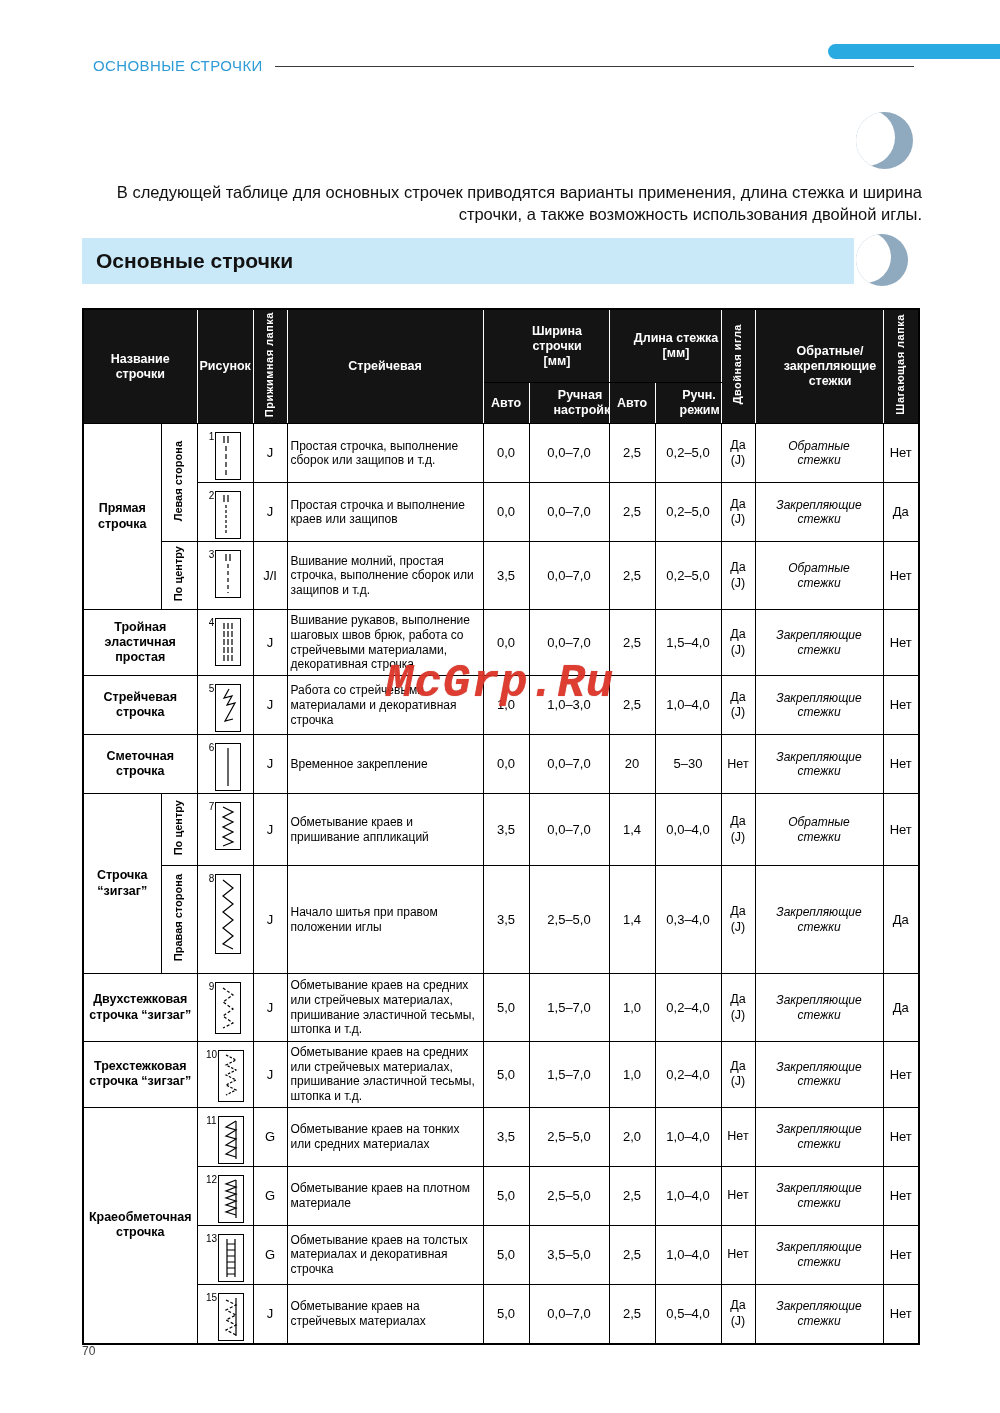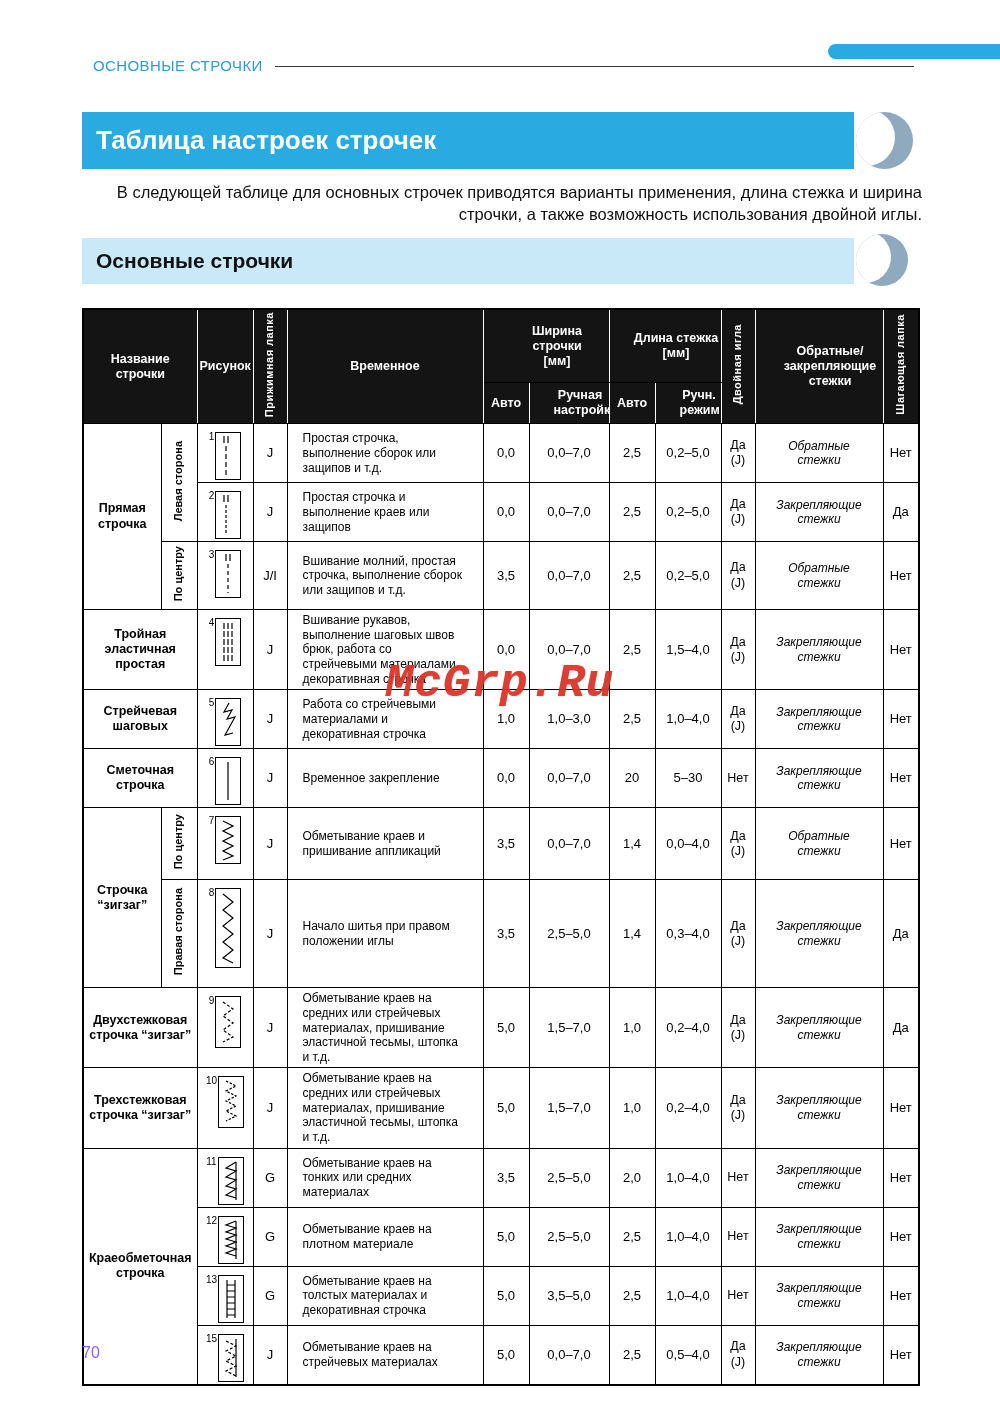--- a/index.html
+++ b/index.html
@@ -31,21 +31,21 @@
 
   .tblwrap { position:absolute; top:308px; left:82px; }
   table { border-collapse:collapse; table-layout:fixed; width:836px; border:2px solid #000; }
   th, td { border:1px solid #000; overflow:hidden; }
   thead th { background:var(--header-bg,#141414); color:#fff; font-weight:bold; font-size:12.5px;
              border:1px solid #fdfdfd; border-bottom-color:#000; text-align:center;
              white-space:pre-line; padding:2px; line-height:1.2; }
   thead tr.h1 { height:72px; }
   thead tr.h2 { height:40px; }
   td { font-size:13px; text-align:center; vertical-align:middle; padding:2px 3px; line-height:1.22; background:#fff; }
-  td.app { text-align:left; font-size:12px; padding:3px 15px; }
+  td.app { text-align:left; font-size:12px; padding:3px 3px; }
   td.group { font-weight:bold; font-size:12.5px; padding:2px; }
   td.pre, th.pre { white-space:pre-line;padding-left:24px; }
   td.reverse { font-size:12px; white-space:pre-line;font-style:italic; }
   td.twin { font-size:12.5px; white-space:pre-line; }
 
   .vert { writing-mode:vertical-rl; transform:rotate(180deg); display:inline-block;
           white-space:nowrap; font-weight:bold; }
   thead .vert { font-size:11px; letter-spacing:.5px; }
   td .vert { font-size:11px; }
 
@@ -53,37 +53,34 @@
   .pat-wrap { display:inline-flex; align-items:flex-start; }
   .pat-num { font-size:10px; line-height:1; margin:0 1px 0 0; font-weight:normal; }
   .pat-box { display:inline-block; border:1px solid #000; line-height:0; background:#fff; }
   .pat-box svg { display:block; }
 
   .watermark { position:absolute; top:658px; left:50%; transform:translateX(-50%);
                font-family:Liberation Mono, monospace; font-style:italic; font-weight:bold;
                font-size:46px; color:var(--watermark-red,#DD3327); z-index:6; letter-spacing:1px;
                text-shadow:0 0 1px rgba(150,20,10,.6); opacity:.95; }
 
-  .page-number { position:absolute; top:1344px; left:82px; font-size:16px; color:#8b5cf6; }
+  .page-number { position:absolute; top:1344px; left:82px; font-size:12px; color:#404040; }
 </style>
 </head>
 <body>
 
 <div class="page">
 
   <div class="top-tab"></div>
 
   <div class="kicker">
     <span class="kicker-text">ОСНОВНЫЕ СТРОЧКИ</span>
     <span class="kicker-line"></span>
   </div>
 
-  <div class="banner1">
-    <span class="t">Таблица настроек строчек</span>
-  </div>
   <div class="crescent crescent1"></div>
 
   <p class="intro">В следующей таблице для основных строчек приводятся варианты применения, длина стежка и ширина строчки, а также возможность использования двойной иглы.</p>
 
   <div class="banner2">
     <span class="t">Основные строчки</span>
   </div>
   <div class="crescent crescent2"></div>
 
   <div class="watermark">McGrp.Ru</div>
@@ -102,21 +99,21 @@
       <col style="width:66px">
           <col style="width:34px">
           <col style="width:128px">
           <col style="width:36px">
     </colgroup>
     <thead>
       <tr class="h1">
         <th rowspan="2" colspan="2">Название строчки</th>
         <th rowspan="2">Рисунок</th>
         <th rowspan="2"><span class="vert">Прижимная лапка</span></th>
-        <th rowspan="2">Временное</th>
+        <th rowspan="2">Стрейчевая</th>
         <th colspan="2" class="pre">Ширина строчки
 [мм]</th>
         <th colspan="2" class="pre">Длина стежка
 [мм]</th>
         <th rowspan="2"><span class="vert">Двойная игла</span></th>
         <th rowspan="2" class="pre">Обратные/
 закрепляющие
 стежки</th>
         <th rowspan="2"><span class="vert">Шагающая лапка</span></th>
       </tr>
@@ -220,21 +217,21 @@
         <td>2,5</td>
         <td>1,5–4,0</td>
         <td class="twin">Да
 (J)</td>
         <td class="reverse">Закрепляющие
 стежки</td>
         <td>Нет</td>
       </tr>
 
       <tr style="height:54px">
-        <td colspan="2" class="group">Стрейчевая шаговых</td>
+        <td colspan="2" class="group">Стрейчевая строчка</td>
         <td class="pattern"><span class="pat-wrap">
                 <span class="pat-num">5</span>
                 <span class="pat-box">
                   <svg width="24" height="46" viewBox="0 0 24 46" fill="none" stroke="#000" stroke-width="1.2">
                     <path d="M13 4 L8 13 L16 11 L11 20 L19 18 L14 27 L9 36 L17 34"></path>
                   </svg>
                 </span>
               </span></td>
         <td>J</td>
         <td class="app">Работа со стрейчевыми материалами и декоративная строчка</td>

